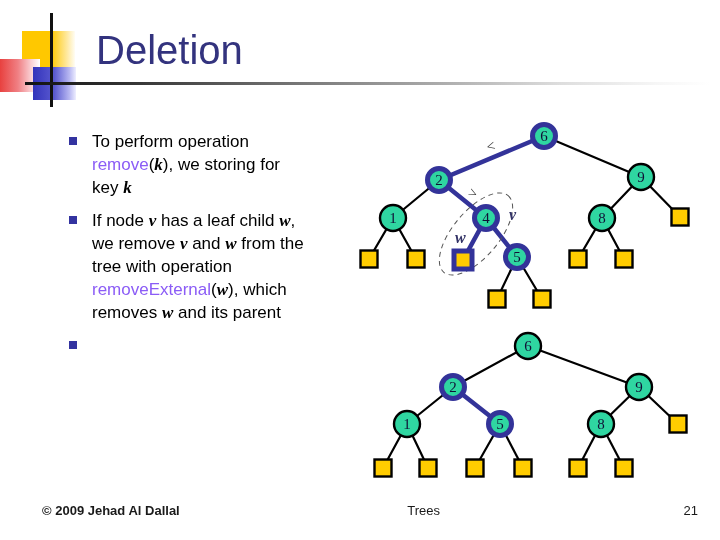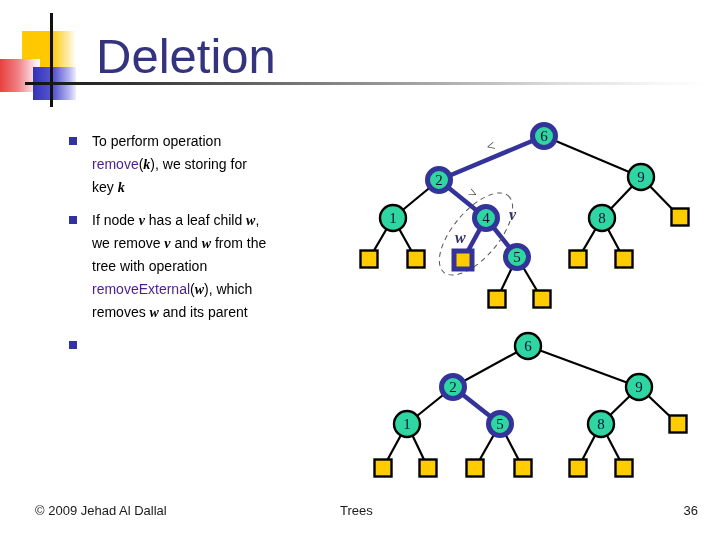--- a/index.html
+++ b/index.html
@@ -11,42 +11,42 @@
   .logo-yellow{position:absolute;left:22px;top:31px;width:53px;height:37px;
     background:linear-gradient(to right,#ffc800 55%,#ffe9a0 85%,#fffdf4 100%);}
   .logo-red{position:absolute;left:0;top:59px;width:40px;height:33px;
     background:linear-gradient(to right,#e8413f 0%,#f08084 45%,#fad4d8 80%,#fff 100%);}
   .logo-blue{position:absolute;left:33px;top:67px;width:43px;height:33px;
     background:linear-gradient(to right,#3333bb 0%,#5a5ad0 50%,#b9b9f2 85%,#eef 100%);}
   .logo-vline{position:absolute;left:50px;top:13px;width:3px;height:94px;background:#111;}
   .title-underline{position:absolute;left:25px;top:82px;width:685px;height:3px;
     background:linear-gradient(to right,#111 0%,#333 15%,#777 40%,#aaa 60%,#ddd 78%,#f6f6f6 92%,rgba(255,255,255,0) 100%);}
 
-  .title{position:absolute;left:96px;top:28px;font-size:49px;letter-spacing:0px;
+  .title{position:absolute;left:96px;top:28px;font-size:40px;letter-spacing:0px;
     color:#33337e;font-family:"Liberation Sans",sans-serif;}
 
   
   .bullets{position:absolute;left:69px;top:130px;width:300px;list-style:none;margin:0;padding:0;}
   .bullets li{position:relative;padding-left:23px;margin:0 0 10px 0;
-    font-size:14px;line-height:23px;color:#000;}
+    font-size:17px;line-height:23px;color:#000;}
   .bullets li .marker{position:absolute;left:0;top:7px;width:8px;height:8px;background:#3333a0;}
-  .kw{color:#4c1d95;margin-top:24px;}
+  .kw{color:#8b5cf6;margin-top:24px;}
   .var{font-family:"Liberation Serif",serif;font-style:italic;font-weight:bold;}
 
   
   svg.trees{position:absolute;inset:0;}
   svg .num{font-family:"Liberation Serif",serif;font-size:15px;fill:#101036;}
   svg .varlbl{font-family:"Liberation Serif",serif;font-style:italic;font-weight:bold;
       font-size:16px;fill:#333366;}
   svg .cmp{font-family:"Liberation Serif",serif;font-size:15px;fill:#3c3c3c;}
 
   
   .footer{position:absolute;left:0;top:503px;width:720px;font-size:13px;color:#1a1a1a;}
-  .footer .left{position:absolute;left:35px;}
-  .footer .center{position:absolute;left:340px;width:100px;text-align:left;}
+  .footer .left{position:absolute;left:42px;font-weight:bold;}
+  .footer .center{position:absolute;left:340px;width:100px;text-align:right;}
   .footer .right{position:absolute;right:22px;}
 </style>
 </head>
 <body>
 
 <div class="stage">
 
   <div class="logo-yellow"></div>
   <div class="logo-red"></div>
   <div class="logo-blue"></div>
@@ -136,15 +136,15 @@
         <circle cx="500" cy="424" r="11.5" fill="#2fd6a1" stroke="#333399" stroke-width="5"></circle>
         <text x="500" y="424" text-anchor="middle" dy="0.35em" class="num">5</text>
         <circle cx="601" cy="424" r="13" fill="#2fd6a1" stroke="#000000" stroke-width="2.4"></circle>
         <text x="601" y="424" text-anchor="middle" dy="0.35em" class="num">8</text>
       </g>
     </svg>
 
   <div class="footer">
     <span class="left">© 2009 Jehad Al Dallal</span>
     <span class="center">Trees</span>
-    <span class="right">36</span>
+    <span class="right">21</span>
   </div>
 </div>
 
 </body></html>

